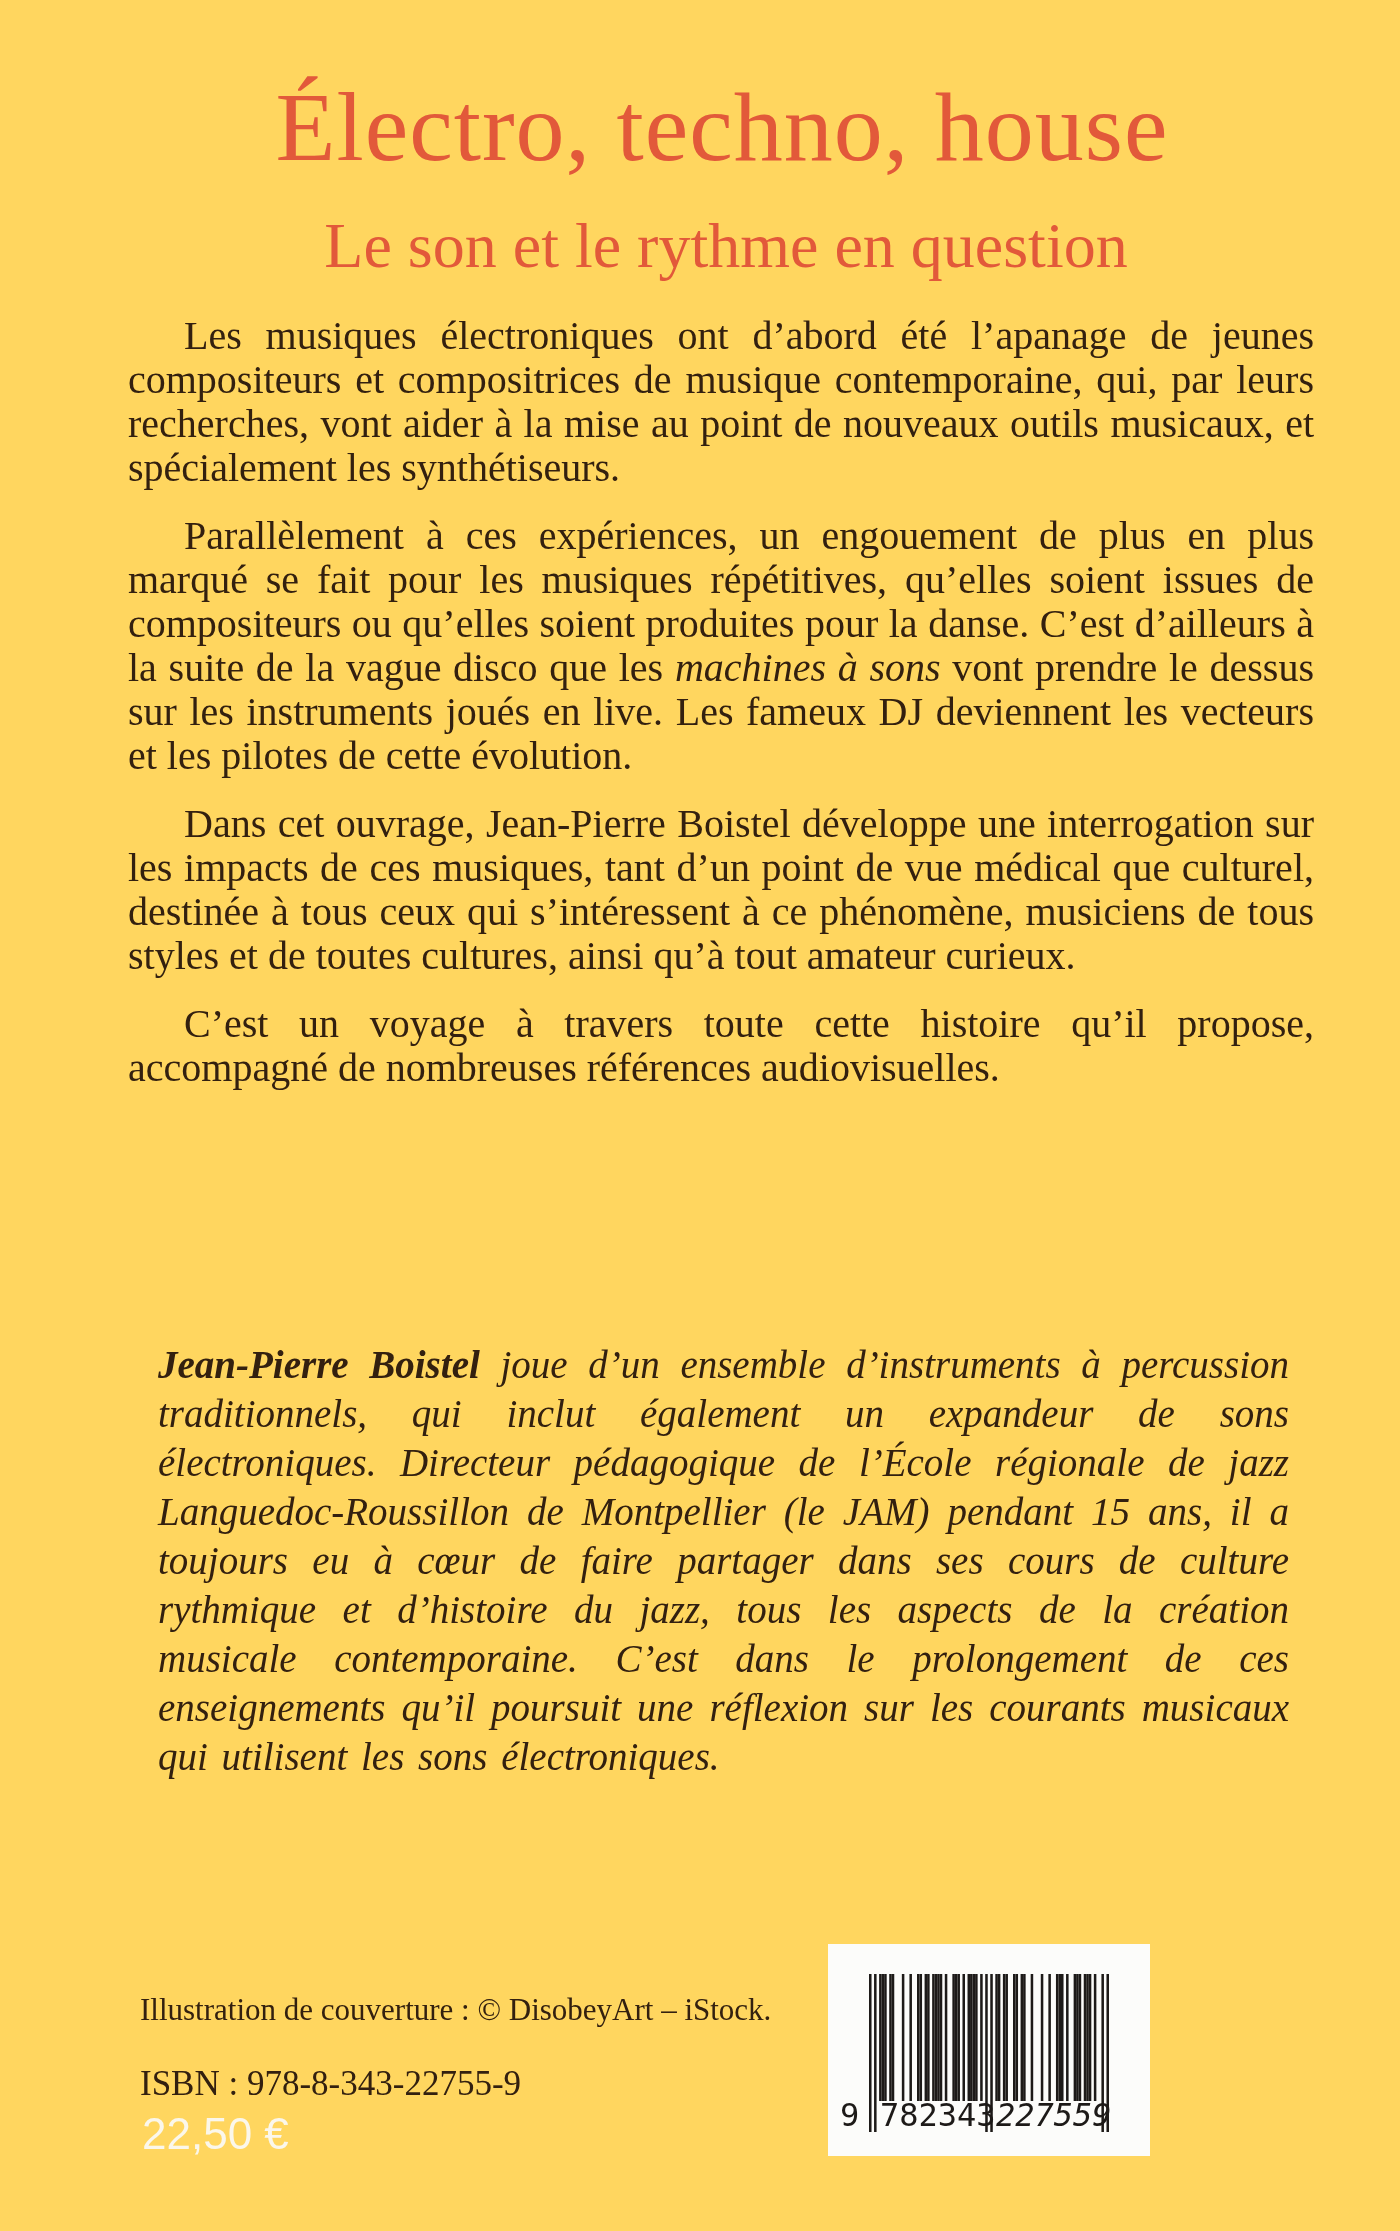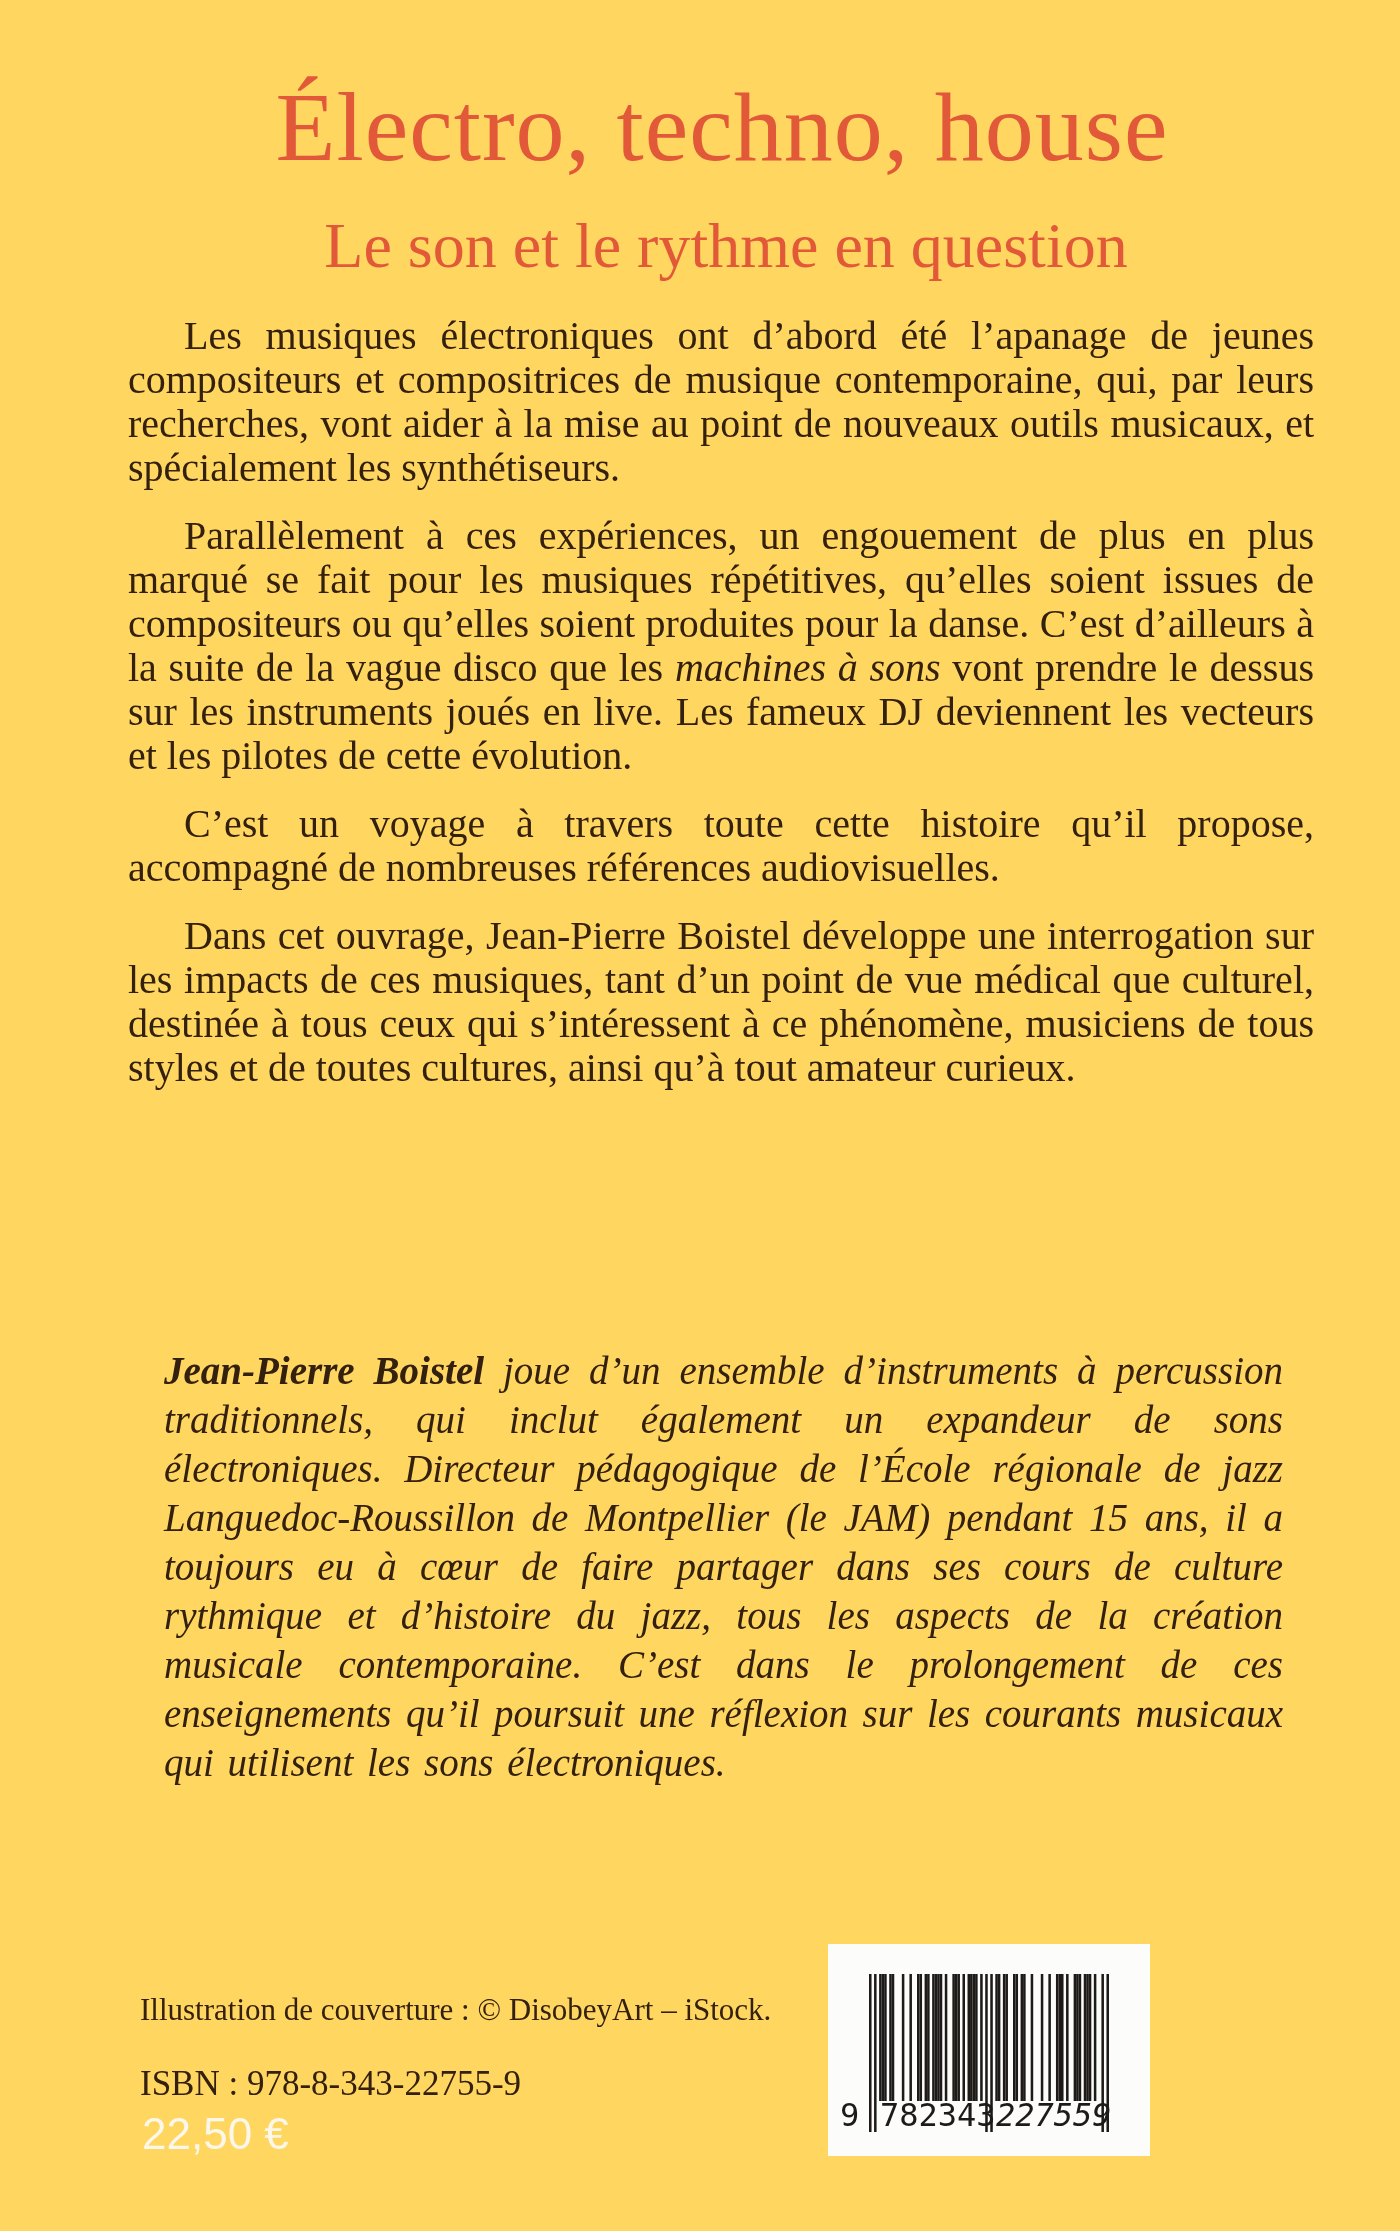--- a/index.html
+++ b/index.html
@@ -56,21 +56,21 @@
   .seg-italic{font-style:italic;}
   .bio{
     position:absolute;
     top:1340px; left:158px; right:155px;
     font-size:39px;
     font-style:italic;
     line-height:49px;
     text-align:justify;
     word-spacing:4px;
   }
-  .bio p{margin:6px;font-style:italic;}
+  .bio p{margin:0;font-style:italic;}
   .seg-bold{font-weight:bold;}
   .credit{
     position:absolute;
     top:1994px; left:140px;
     font-size:31px;
     line-height:1;
   }
   .isbn{
     position:absolute;
     top:2066px; left:140px;
@@ -114,22 +114,22 @@
 </head>
 <body>
 
 <div class="page">
   <h1 class="title">Électro, techno, house</h1>
   <h2 class="subtitle">Le son et le rythme en question</h2>
 
   <div class="synopsis" id="synopsis">
       <p><span>Les musiques électroniques ont d’abord été l’apanage de jeunes compositeurs et compositrices de musique contemporaine, qui, par leurs recherches, vont aider à la mise au point de nouveaux outils musicaux, et spécialement les synthétiseurs.</span></p>
       <p><span>Parallèlement à ces expériences, un engouement de plus en plus marqué se fait pour les musiques répétitives, qu’elles soient issues de compositeurs ou qu’elles soient produites pour la danse. C’est d’ailleurs à la suite de la vague disco que les </span><span class="seg-italic">machines à sons</span><span> vont prendre le dessus sur les instruments joués en live. Les fameux DJ deviennent les vecteurs et les pilotes de cette évolution.</span></p>
+      <p><span>Dans cet ouvrage, Jean-Pierre Boistel développe une interrogation sur les impacts de ces musiques, tant d’un point de vue médical que culturel, destinée à tous ceux qui s’intéressent à ce phénomène, musiciens de tous styles et de toutes cultures, ainsi qu’à tout amateur curieux.</span></p>
       <p><span>C’est un voyage à travers toute cette histoire qu’il propose, accompagné de nombreuses références audiovisuelles.</span></p>
-      <p><span>Dans cet ouvrage, Jean-Pierre Boistel développe une interrogation sur les impacts de ces musiques, tant d’un point de vue médical que culturel, destinée à tous ceux qui s’intéressent à ce phénomène, musiciens de tous styles et de toutes cultures, ainsi qu’à tout amateur curieux.</span></p>
     </div>
 
   <div class="bio" id="bio">
       <p><span class="seg-bold">Jean-Pierre Boistel</span><span> joue d’un ensemble d’instruments à percussion traditionnels, qui inclut également un expandeur de sons électroniques. Directeur pédagogique de l’École régionale de jazz Languedoc-Roussillon de Montpellier (le JAM) pendant 15 ans, il a toujours eu à cœur de faire partager dans ses cours de culture rythmique et d’histoire du jazz, tous les aspects de la création musicale contemporaine. C’est dans le prolongement de ces enseignements qu’il poursuit une réflexion sur les courants musicaux qui utilisent les sons électroniques.</span></p>
     </div>
 
   <div class="credit">Illustration de couverture : © DisobeyArt – iStock.</div>
   <div class="isbn">ISBN : 978-8-343-22755-9</div>
   <div class="price">22,50 €</div>
 

